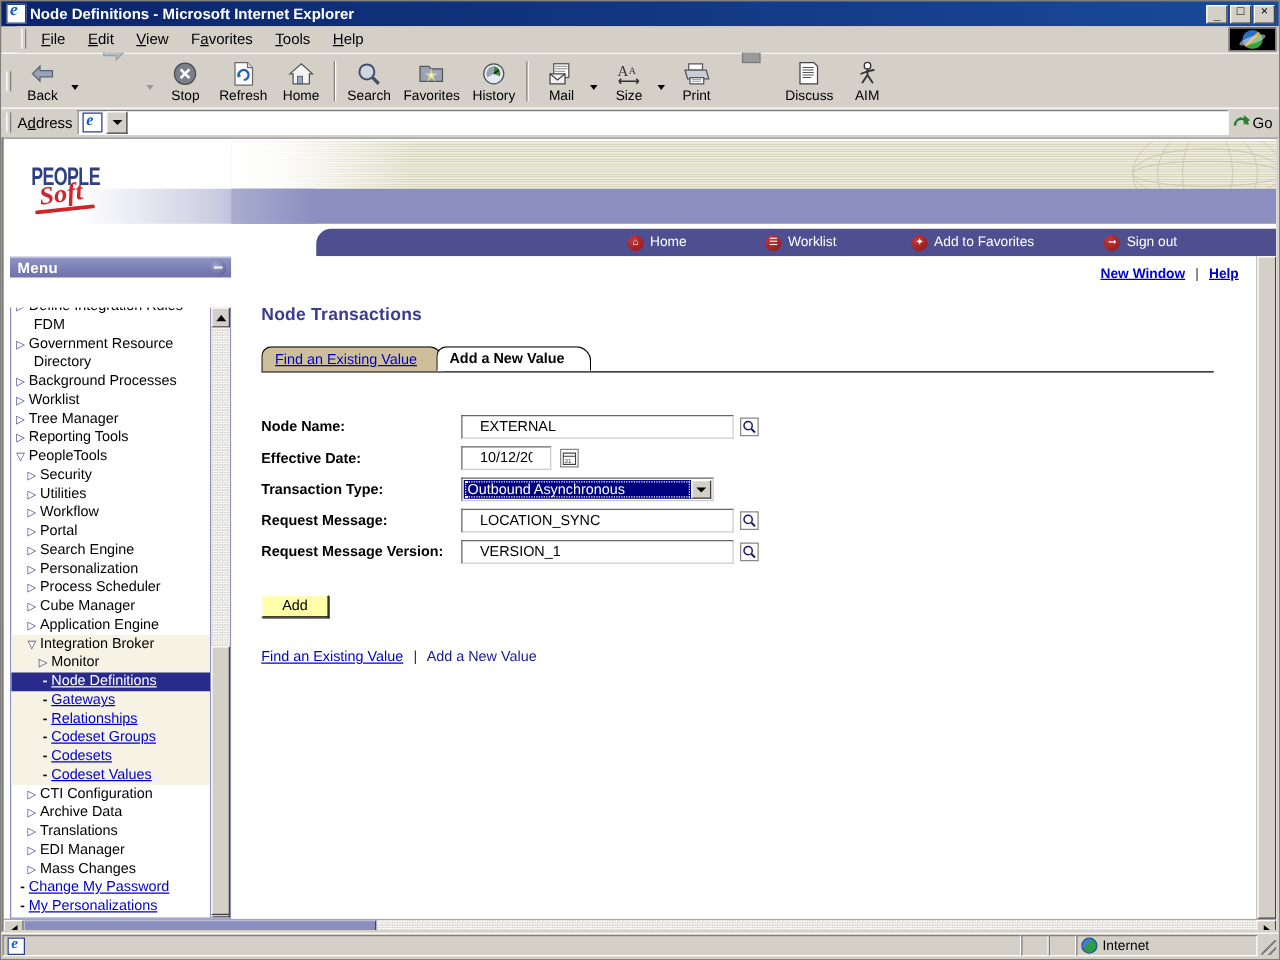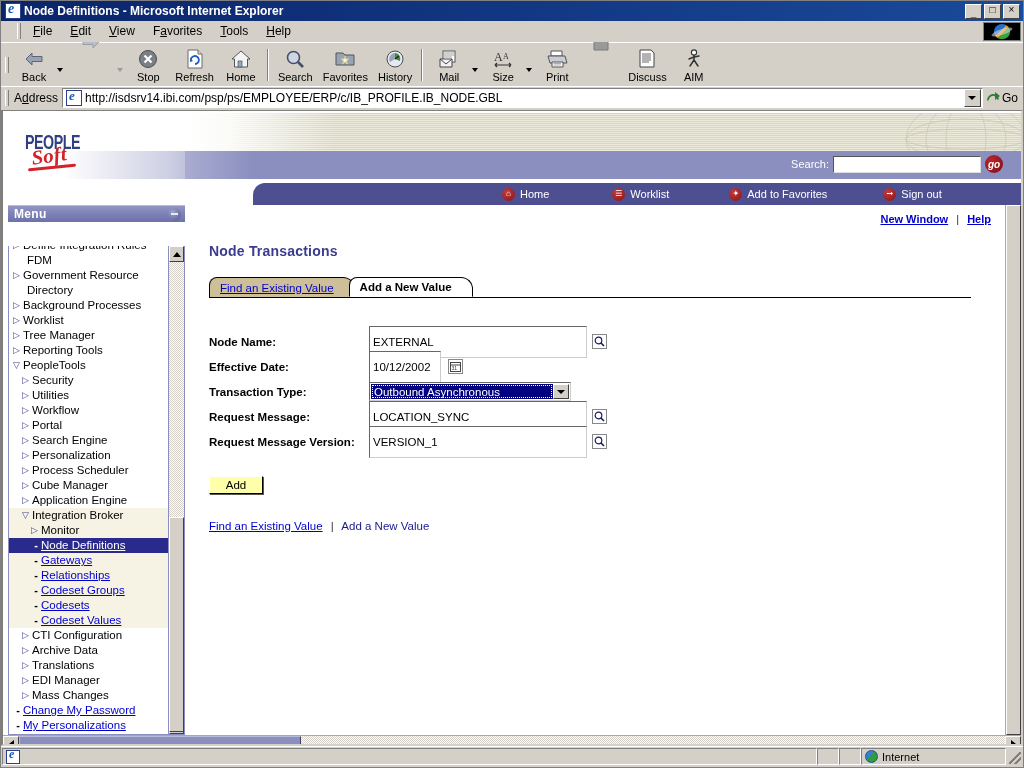--- a/index.html
+++ b/index.html
@@ -543,26 +543,26 @@
   .frow {
     display: flex; align-items: center;
     height: 25px;
   }
   .flabel {
     font-size: 11.5px; font-weight: bold; color: #000;
     width: 160px; flex: 0 0 160px;
     white-space: nowrap;
   }
   .finput {
-    height: 32px;
+    height: 19px;
     border: 1px solid;
     border-color: #666 #ccc #ccc #666;
     background: #ffffff;
     font-size: 11.5px;
-    padding: 1px 3px;
+    padding: 1px 14px;
     font-family: "Liberation Sans", sans-serif;
     color: #000;
   }
   .w-long { width: 218px; }
   .w-date { width: 72px; }
   .lookup-btn {
     width: 15px; height: 15px;
     margin-left: 5px;
     border: 1px solid #888;
     background: #ffffff;
@@ -941,21 +941,20 @@
       </div>
       <div class="lbl">AIM</div>
     </div>
   </div>
 
   <div class="addressbar">
     <div class="grip"></div>
     <div class="addr-label">A<u>d</u>dress</div>
     <div class="addr-input-wrap">
       <div class="addr-icon"></div>
-      <div class="addr-text">http://isdsrv14.ibi.com/psp/ps/EMPLOYEE/ERP/c/IB_PROFILE.IB_NODE.GBL</div>
       <div class="addr-dropdown">
           <i></i>
         </div>
     </div>
     <div class="go-btn">
       <span class="go-arrow"></span>
       <span>Go</span>
     </div>
   </div>
 
@@ -978,25 +977,20 @@
         </div>
         <div class="ps-blue-band"></div>
         <div class="ps-blue-fade"></div>
 
         <div class="ps-logo">
           <div class="people">PEOPLE</div>
           <div class="soft">Soft</div>
           <div class="soft-underline"></div>
         </div>
 
-        <div class="ps-search">
-          <span class="ps-search-label">Search:</span>
-          <input class="ps-search-input" value="" style="">
-          <div class="ps-go">go</div>
-        </div>
       </div>
 
       <div class="ps-nav">
         <div class="ps-nav-bar"></div>
         <div class="ps-nav-items">
           <div class="ps-nav-item" style="margin-left:249px">
             <span class="nav-ic">⌂</span>
             <span>Home</span>
           </div>
           <div class="ps-nav-item" style="margin-left:63px">

